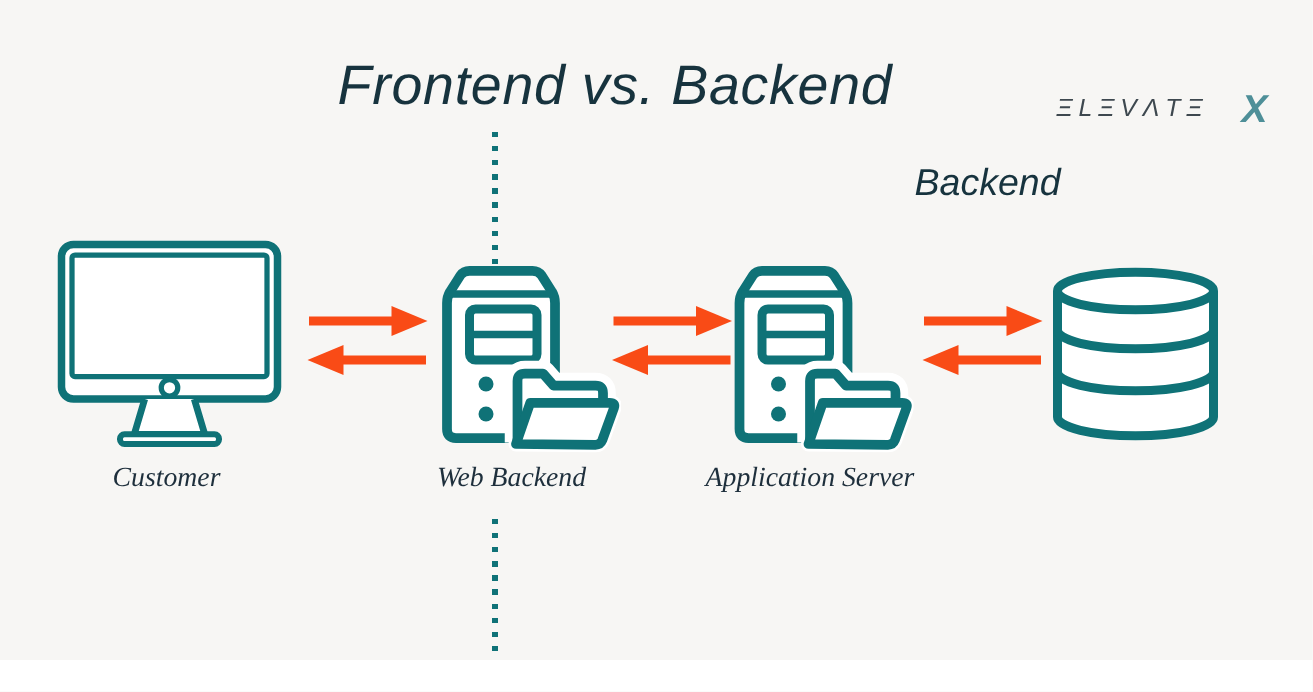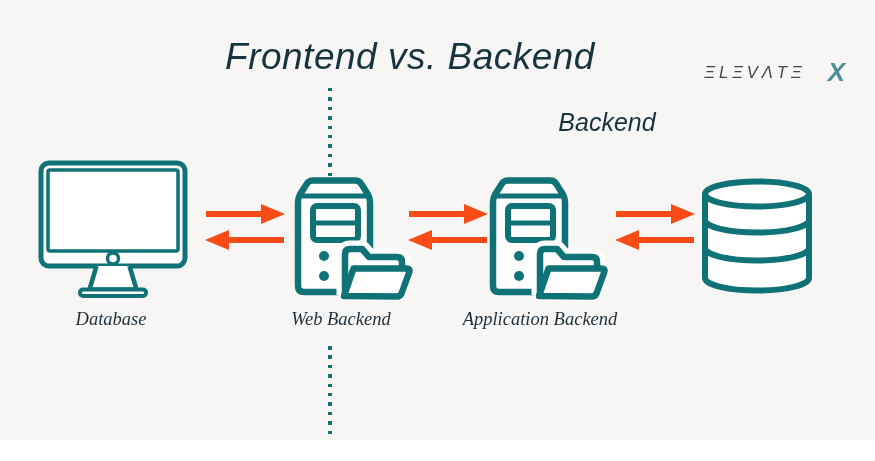--- a/index.html
+++ b/index.html
@@ -46,21 +46,21 @@
 
   .zone-label {
     position: absolute;
     top: 108px;
     width: 200px;
     text-align: center;
     font-size: 25px;
     color: var(--title, #17333E);
   }
   .zone-frontend { left: 33px; }
-  .zone-backend  { left: 507px; }
+  .zone-backend  { left: 507px; text-align: right; }
 
   .dotted {
     position: absolute;
     left: 328px;
     width: 4px;
     background-image: repeating-linear-gradient(
       to bottom,
       var(--teal, #0F7277) 0px, var(--teal, #0F7277) 3.5px,
       transparent 3.5px, transparent 9.4px);
   }
@@ -113,21 +113,21 @@
 
   <div class="icon" id="icon-customer">
     <svg viewBox="0 0 152 140" xmlns="http://www.w3.org/2000/svg">
       <rect x="4" y="4" width="144" height="103" rx="8" fill="#fff" stroke="currentColor" stroke-width="5"></rect>
       <rect x="11" y="11" width="130" height="81" rx="2" fill="none" stroke="currentColor" stroke-width="3.5"></rect>
       <circle cx="76" cy="99.5" r="5.5" fill="#fff" stroke="currentColor" stroke-width="3.5"></circle>
       <path d="M59.5 107 L52.5 130.5 H99.5 L92.5 107" fill="#fff" stroke="currentColor" stroke-width="4.5" stroke-linejoin="round"></path>
       <rect x="43" y="130.5" width="66" height="6.5" rx="3" fill="#fff" stroke="currentColor" stroke-width="4"></rect>
     </svg>
   </div>
-  <div class="node-label" id="label-customer">Database</div>
+  <div class="node-label" id="label-customer">Customer</div>
 
   <div class="arrow-pair" id="arrows-1">
     <svg viewBox="0 0 82 22">
       <path d="M2 11 H59" stroke="currentColor" stroke-width="6" fill="none"></path>
       <path d="M57 1 L81 11 L57 21 Z" fill="currentColor"></path>
     </svg>
     <svg viewBox="0 0 82 22">
       <path d="M80 11 H23" stroke="currentColor" stroke-width="6" fill="none"></path>
       <path d="M25 1 L1 11 L25 21 Z" fill="currentColor"></path>
     </svg>
@@ -167,21 +167,21 @@
       <rect x="19" y="30" width="45" height="34" rx="4" fill="none" stroke="currentColor" stroke-width="6"></rect>
       <path d="M19 47 H64" stroke="currentColor" stroke-width="5"></path>
       <circle cx="30" cy="80" r="5" fill="currentColor"></circle>
       <circle cx="30" cy="100" r="5" fill="currentColor"></circle>
       <path d="M51 119 V78 Q51 73 56 73 H68 L75 81 H103 Q108 81 108 86 V92" fill="none" stroke="#fff" stroke-width="17" stroke-linejoin="round"></path>
       <path d="M50 120 L59.5 92.5 H112.5 Q116.5 92.5 115.3 96 L107.5 117.5 Q106.3 120.5 103 120.5 Z" fill="#fff" stroke="#fff" stroke-width="10" stroke-linejoin="round"></path>
       <path d="M51 119 V78 Q51 73 56 73 H68 L75 81 H103 Q108 81 108 86 V92" fill="none" stroke="currentColor" stroke-width="6.5" stroke-linejoin="round"></path>
       <path d="M50 120 L59.5 92.5 H112.5 Q116.5 92.5 115.3 96 L107.5 117.5 Q106.3 120.5 103 120.5 Z" fill="#fff" stroke="currentColor" stroke-width="6.5" stroke-linejoin="round"></path>
     </svg>
   </div>
-  <div class="node-label" id="label-app">Application Backend</div>
+  <div class="node-label" id="label-app">Application Server</div>
 
   <div class="arrow-pair" id="arrows-3">
     <svg viewBox="0 0 82 22">
       <path d="M2 11 H59" stroke="currentColor" stroke-width="6" fill="none"></path>
       <path d="M57 1 L81 11 L57 21 Z" fill="currentColor"></path>
     </svg>
     <svg viewBox="0 0 82 22">
       <path d="M80 11 H23" stroke="currentColor" stroke-width="6" fill="none"></path>
       <path d="M25 1 L1 11 L25 21 Z" fill="currentColor"></path>
     </svg>

